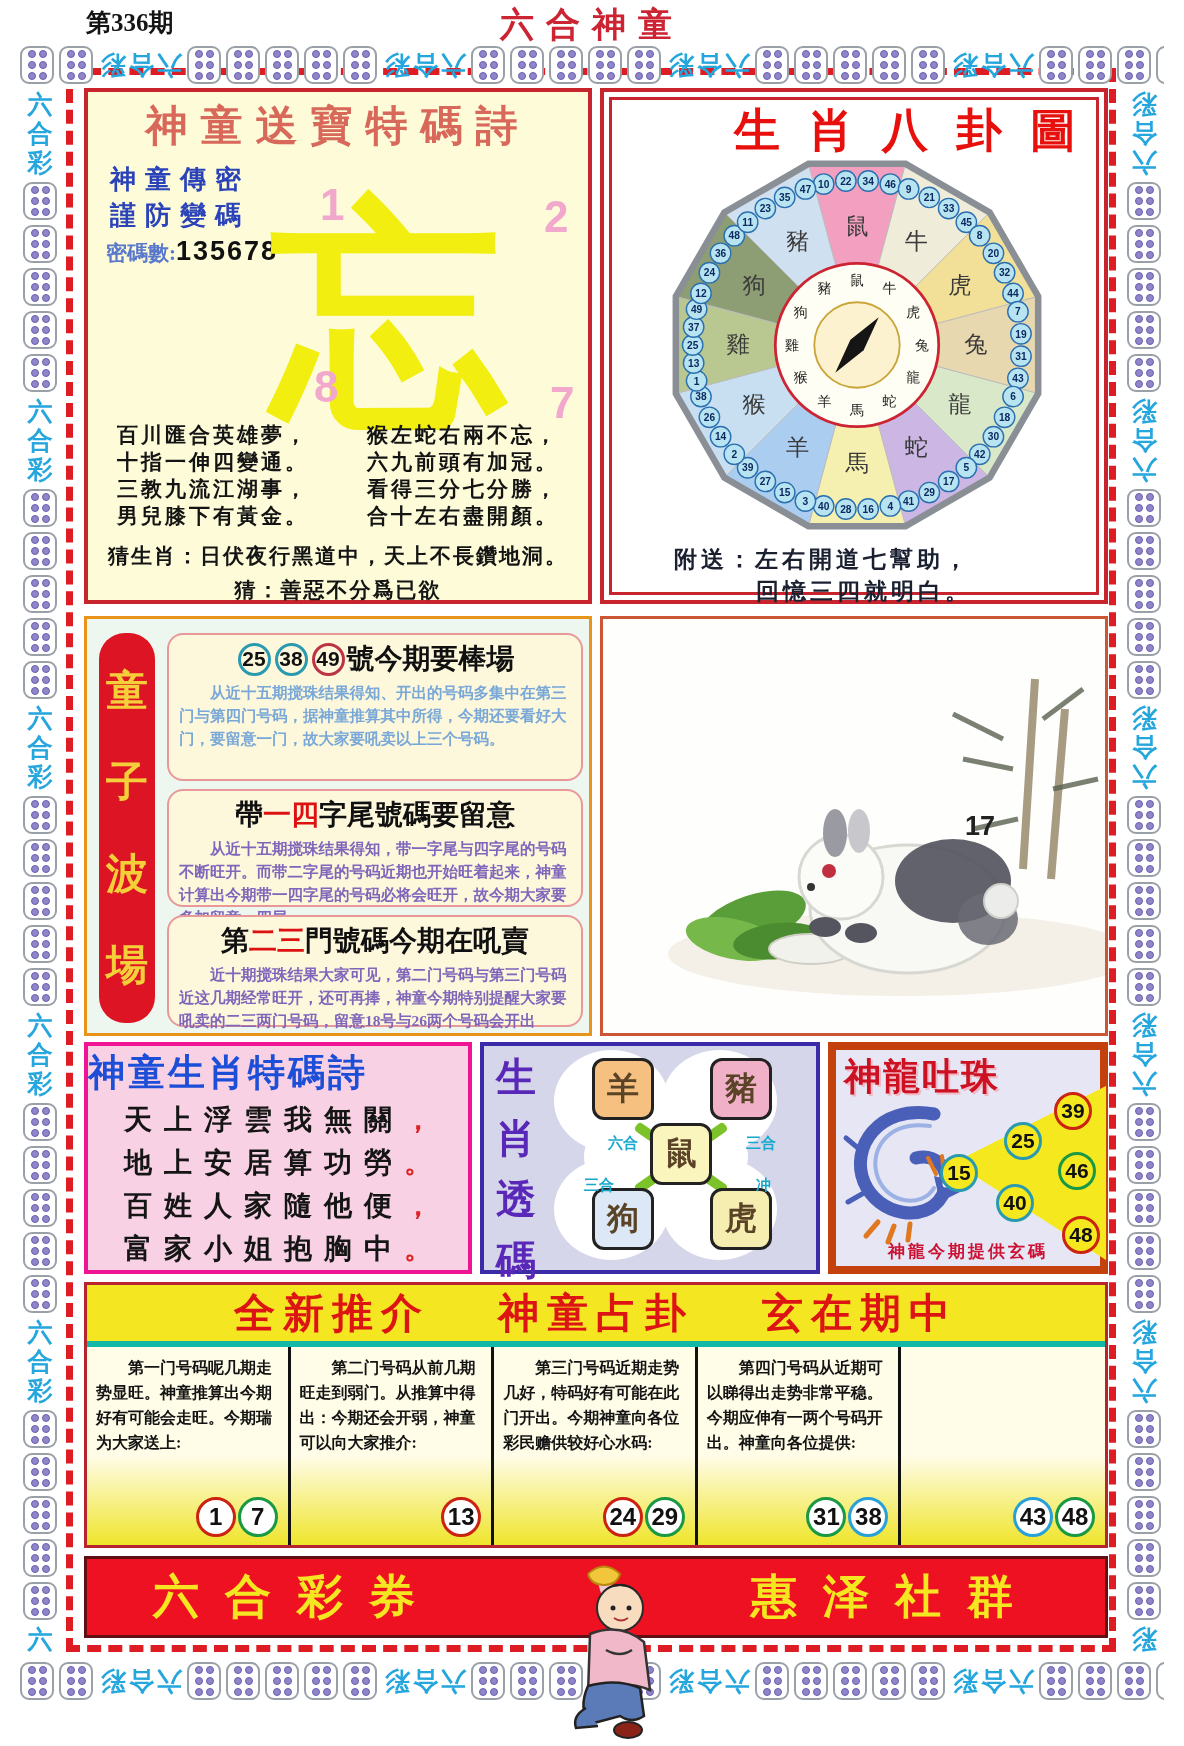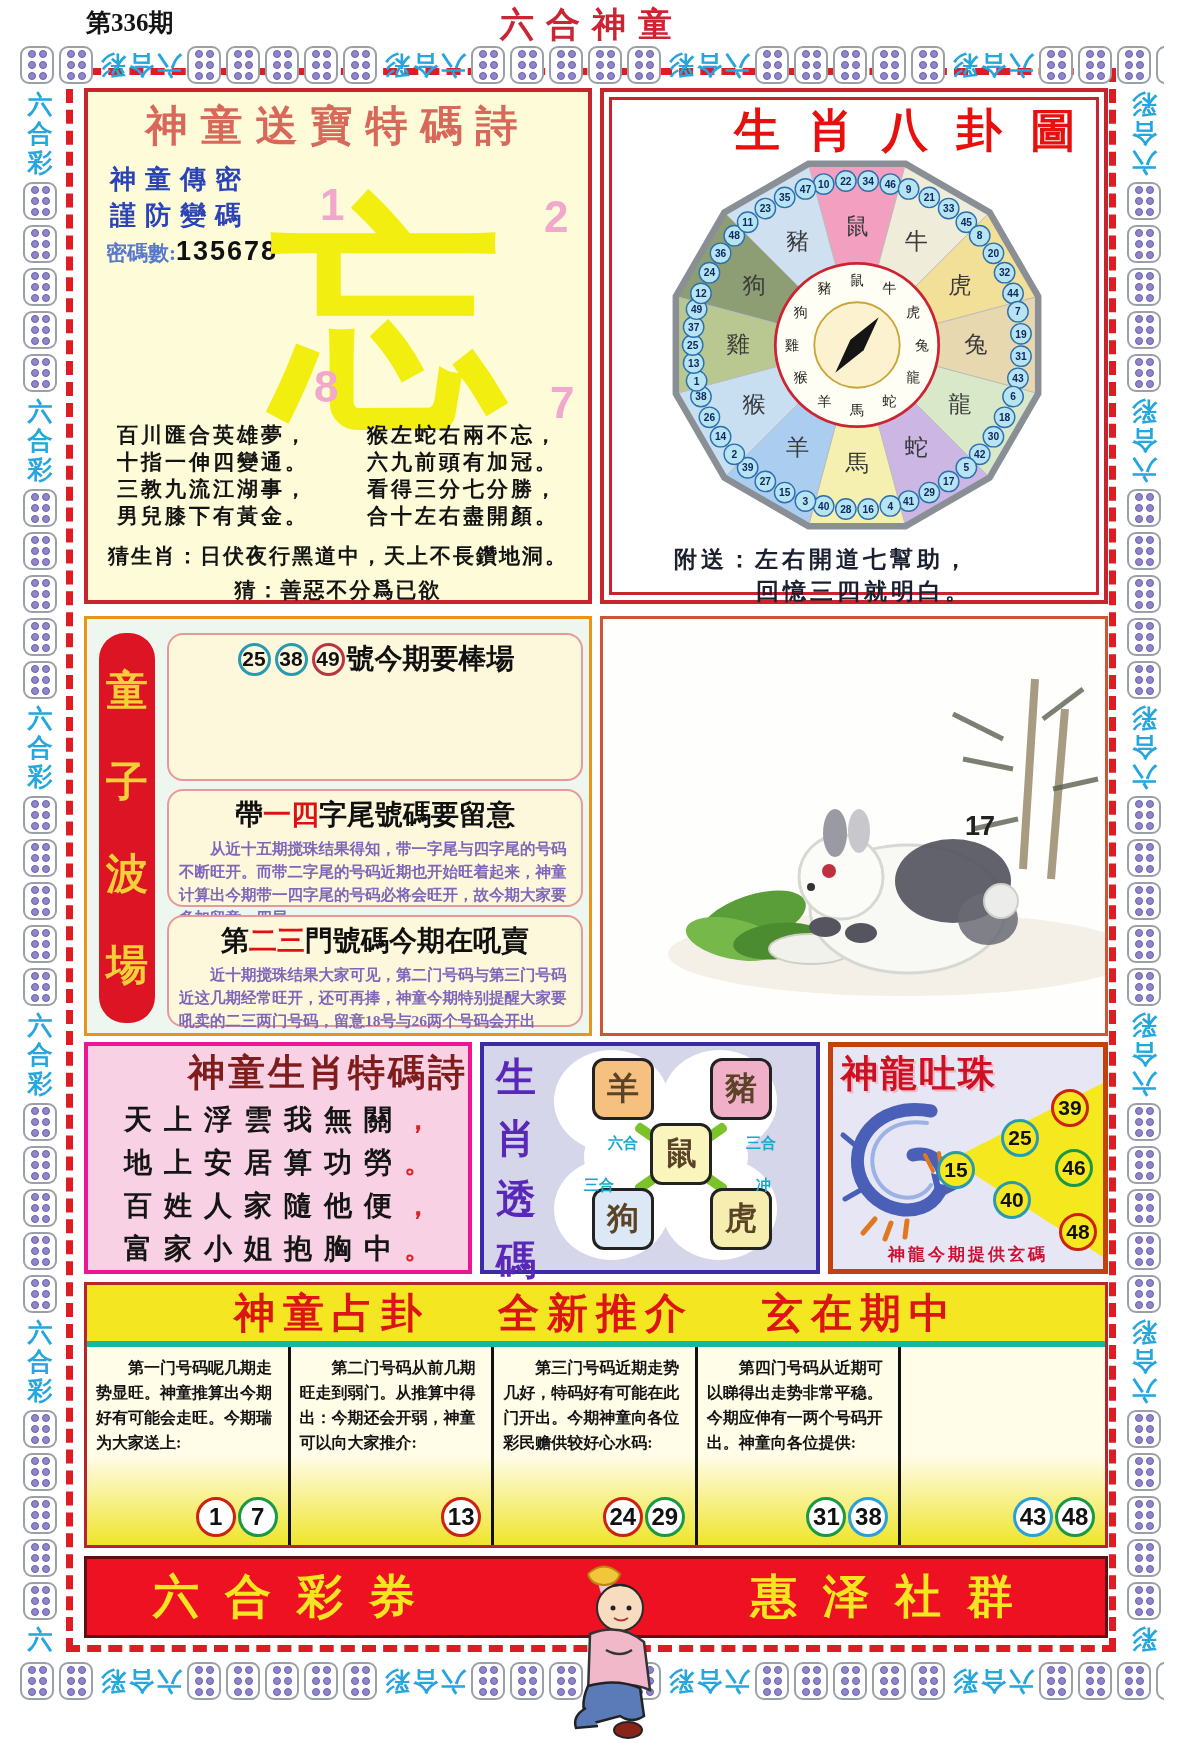--- a/index.html
+++ b/index.html
@@ -73,37 +73,37 @@
   .bx .body{margin-top:3px;font:bold 15.5px "Liberation Serif",serif;line-height:23px;text-indent:2em}
   .bx1 .body{color:#79a8d8}
   .bx2 .body,.bx3 .body{color:#8066bb}
 
   
   .p4{left:600px;top:616px;width:508px;height:420px;background:#fefefc;border:3px solid #cc5533;overflow:hidden}
   .p4 .num{position:absolute;left:362px;top:192px;font:bold 27px "Liberation Sans",sans-serif;color:#222}
 
   
   .p5{left:84px;top:1042px;width:388px;height:232px;background:#f8d2e4;border:4px solid #ee1493}
-  .p5 .t{text-align:right;font:bold 37px "Liberation Serif",serif;color:#7f1d1d;margin-top:2px;letter-spacing:3px;white-space:nowrap}
+  .p5 .t{text-align:left;font:bold 37px "Liberation Serif",serif;color:#1d4ed8;margin-top:2px;letter-spacing:3px;white-space:nowrap}
   .p5 .ln{text-align:center;font:bold 28px "Liberation Serif",serif;color:#151515;letter-spacing:12px;line-height:43px;
           white-space:nowrap;text-indent:12px}
   .p5 .ln .pm{color:#dd2222}
 
   
   .p6{left:480px;top:1042px;width:340px;height:232px;background:#d6d6ea;border:4px solid #3b2ba8}
   .p6 .vt{position:absolute;left:12px;top:4px;display:flex;flex-direction:column;gap:6px}
   .p6 .vt span{font:bold 40px "Liberation Serif",serif;color:#5a28b8}
   .p6 .cl{position:absolute;background:#fff;border-radius:50%}
   .p6 .tile6{position:absolute;width:62px;height:62px;border:3px solid #222;border-radius:12px;box-sizing:border-box;
              display:flex;align-items:center;justify-content:center;font:bold 32px "Liberation Serif",serif;color:#5a4326}
   .p6 .lbl{position:absolute;font:bold 15px "Liberation Sans",sans-serif;color:#18a8cc;white-space:nowrap}
   .p6 .cn{position:absolute;width:26px;height:10px;background:#7cc32a;border-radius:4px}
 
   
-  .p7{left:828px;top:1042px;width:280px;height:232px;background:#e6e6f4;border:5px solid #c2410c}
+  .p7{left:828px;top:1042px;width:280px;height:232px;background:#e6e6f4;border:8px solid #c2410c}
   .p7 .t{position:absolute;left:8px;top:2px;font:bold 37px "Liberation Serif",serif;color:#cc1122;
          text-shadow:2px 2px 0 #f2b8c4;letter-spacing:2px;white-space:nowrap}
   .p7 .beam{position:absolute;left:118px;top:36px;width:152px;height:174px;clip-path:polygon(0 44%,100% 0,100% 100%);background:#f5e81e}
   .p7 svg.drg{position:absolute;left:2px;top:44px}
   .p7 .ball{position:absolute;width:38px;height:38px;border-radius:50%;background:#f5e81e;border:3px solid #cc2211;
             display:flex;align-items:center;justify-content:center;font:bold 21px "Liberation Sans",sans-serif;color:#111;box-sizing:border-box}
   .p7 .fs{position:absolute;left:0;right:0;bottom:3px;text-align:center;font:bold 17px "Liberation Serif",serif;
           color:#cc1133;letter-spacing:3px;white-space:nowrap}
 
   
@@ -1118,20 +1118,21 @@
 <section class="p3">
   <div class="rb" id="tzBanner">
       <span>童</span>
       <span>子</span>
       <span>波</span>
       <span>場</span>
     </div>
   <div id="tzBoxes">
       <div class="bx bx1">
         <div class="head"><span class="nb" style="border-color: rgb(42, 154, 176);">25</span><span class="nb" style="border-color: rgb(42, 154, 176);">38</span><span class="nb" style="border-color: rgb(187, 51, 68);">49</span><span class="ht">號今期要棒場</span></div>
+        <div class="body">从近十五期搅珠结果得知、开出的号码多集中在第三门与第四门号码，据神童推算其中所得，今期还要看好大门，要留意一门，故大家要吼卖以上三个号码。</div>
       </div>
       <div class="bx bx2">
         <div class="head"><span class="ht">帶</span><span class="ht red">一四</span><span class="ht">字尾號碼要留意</span></div>
         <div class="body">从近十五期搅珠结果得知，带一字尾与四字尾的号码不断旺开。而带二字尾的号码近期也开始旺着起来，神童计算出今期带一四字尾的号码必将会旺开，故今期大家要多加留意一四尾。</div>
       </div>
       <div class="bx bx3">
         <div class="head"><span class="ht">第</span><span class="ht red">二三</span><span class="ht">門號碼今期在吼賣</span></div>
         <div class="body">近十期搅珠结果大家可见，第二门号码与第三门号码近这几期经常旺开，还可再捧，神童今期特别提醒大家要吼卖的二三两门号码，留意18号与26两个号码会开出</div>
       </div>
     </div>
@@ -1231,22 +1232,22 @@
       <div class="ball" style="left: 104px; top: 104px; border-color: rgb(42, 154, 176);">15</div>
       <div class="ball" style="left: 222px; top: 102px; border-color: rgb(26, 153, 68);">46</div>
       <div class="ball" style="left: 160px; top: 134px; border-color: rgb(42, 154, 176);">40</div>
       <div class="ball" style="left: 226px; top: 166px; border-color: rgb(204, 34, 17);">48</div>
     </div>
   <div class="fs">神龍今期提供玄碼</div>
 </section>
 
 <section class="p8">
   <div class="hd" id="recHead">
+      <span>全新推介</span>
       <span>神童占卦</span>
-      <span>全新推介</span>
       <span>玄在期中</span>
     </div>
   <div class="cols" id="recCols">
       <div class="col">
         <div class="tx">第一门号码呢几期走势显旺。神童推算出今期好有可能会走旺。今期瑞为大家送上:</div>
         <div class="bl">
           <div class="cb" style="border-color: rgb(204, 34, 17);">1</div>
           <div class="cb" style="border-color: rgb(26, 153, 68);">7</div>
         </div>
       </div>

